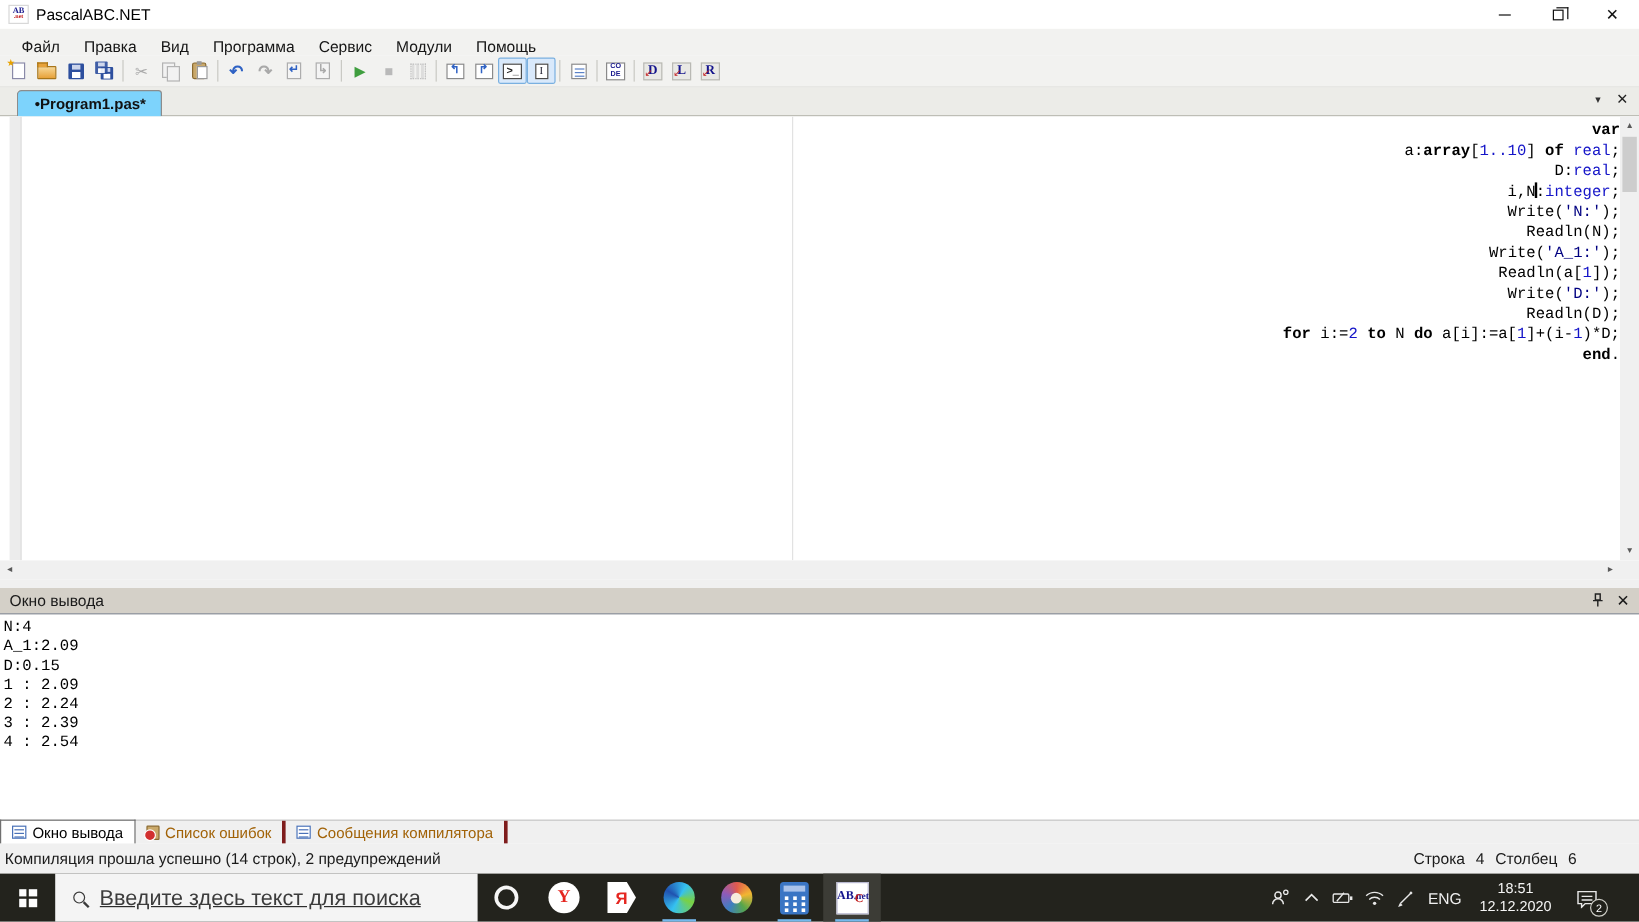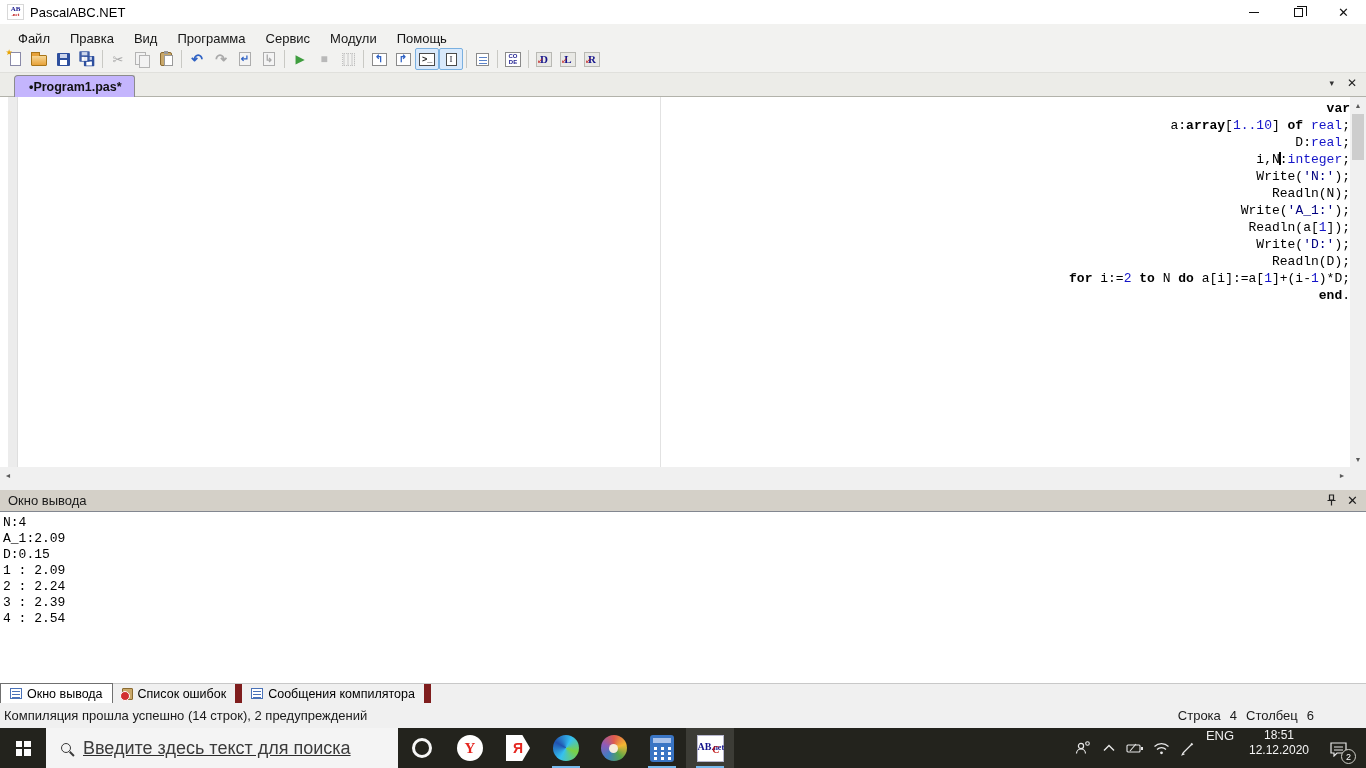--- a/index.html
+++ b/index.html
@@ -79,21 +79,21 @@
              flex-direction:column; align-items:center; justify-content:center; line-height:6px;
              font-size:6px; font-weight:bold; color:#1b1b8e; }
   .ic-watch { width:16px; height:15px; background:#e9e9e5; border:1px solid #b9b9b4; display:flex;
               align-items:center; justify-content:center; position:relative; }
   .ic-watch .ltr { font-family:"Liberation Serif",serif; font-weight:bold; font-size:11px; color:#14148c; }
   .ic-watch .arr { position:absolute; left:0px; bottom:1px; color:#c42020; font-size:8px; line-height:8px; }
 
   
   .tabstrip { position:absolute; top:73px; left:0; right:0; height:24px; background:#ecece8;
               border-bottom:1px solid #b2b2aa; }
-  .doc-tab { position:absolute; left:14px; bottom:-1px; height:22px; background:#c4b5fd;
+  .doc-tab { position:absolute; left:14px; bottom:-1px; height:22px; background:#7dd3fc;
              border:1px solid #8c8c8c; border-bottom:none; border-radius:4px 3px 0 0;
              display:flex; align-items:center; padding:0 12px 0 14px; }
   .doc-tab span { font-size:12.5px; font-weight:bold; color:#111; }
   .tab-menu-btn { position:absolute; right:32px; top:5px; font-size:9px; color:#333; }
   .tab-close-btn { position:absolute; right:9px; top:3px; font-size:12px; color:#222; }
 
   
   .editor { position:absolute; top:97px; left:0; right:0; height:370px; background:#fff; overflow:hidden;text-align:right; }
   .gutter { position:absolute; left:8px; top:0; bottom:0; width:10px; background:#ececec; border-right:1px solid #dedede; }
   .margin-line { position:absolute; left:660px; top:0; bottom:0; width:1px; background:#e2e2e2; }
@@ -118,22 +118,22 @@
   .out-header span { font-size:13px; color:#1a1a1a; }
   .out-tools { margin-left:auto; display:flex; align-items:center; gap:10px; padding-right:8px; }
   .out-close { font-size:12px; color:#222; line-height:12px; }
   .out-body { position:absolute; top:511px; left:0; right:0; height:172px; background:#fff;
               border-top:1px solid #828790; padding:3px 0 0 3px; }
   .out-line { font-family:"Liberation Mono", monospace; font-size:13px; line-height:16px; white-space:pre; color:#000; }
 
   
   .btabs { position:absolute; top:683px; left:0; right:0; height:20px; background:#f0f0f0;
            border-top:1px solid #c8c8c8; display:flex; align-items:stretch; }
-  .btab { display:flex; align-items:center; gap:5px; padding:0 9px; font-size:12.5px; color:#000000;
-          border-right:7px solid #7f1d1d; }
+  .btab { display:flex; align-items:center; gap:5px; padding:0 9px; font-size:12.5px; color:#a16207;
+          border-right:3px solid #7f1d1d; }
   .btab.active { background:#fff; border:1px solid #707070; border-bottom:none; color:#000; margin-top:-1px; }
   .bt-ico-list { width:12px; height:11px; border:1px solid #4a72b8; background:#fff; position:relative; }
   .bt-ico-list::before { content:""; position:absolute; left:1px; top:2px; width:8px; height:1px; background:#4a72b8;
                          box-shadow:0 3px 0 #4a72b8, 0 6px 0 #4a72b8; }
   .bt-ico-clip { width:11px; height:12px; background:#caa96a; border:1px solid #8a6a30; border-radius:1px; position:relative; }
   .bt-ico-clip::after { content:""; position:absolute; left:-3px; bottom:-2px; width:8px; height:8px; border-radius:50%;
                         background:#d23030; border:1px solid #fff; }
 
   
   .statusbar { position:absolute; top:703px; left:0; right:0; height:25px; background:#f0f0f0;
@@ -169,21 +169,21 @@
   .ic-paint::after { content:""; position:absolute; left:8px; top:9px; width:9px; height:9px; border-radius:50%; background:#f6ecdc; }
   .ic-calc { width:24px; height:27px; border-radius:3px; background:#3a75c4; position:relative; }
   .ic-calc::before { content:""; position:absolute; top:3px; left:3px; right:3px; height:5px; background:#a9c2ea; }
   .ic-calc::after { content:""; position:absolute; left:4px; top:12px; width:3px; height:3px; background:#fff;
                     box-shadow:7px 0 #fff,14px 0 #fff,0 5px #fff,7px 5px #fff,14px 5px #fff,0 10px #fff,7px 10px #fff,14px 10px #fff; }
   .ic-pabc { width:27px; height:27px; background:#fff; border:1px solid #b8b8d0; position:relative;
              font-family:"Liberation Serif",serif; font-weight:bold; text-align:center; }
   .ic-pabc .l1 { font-size:10px; color:#14148c; line-height:11px; letter-spacing:0; }
   .ic-pabc .lC { position:absolute; right:3px; top:8px; font-size:10px; color:#c01818; }
   .ic-pabc .l2 { font-size:8px; color:#14148c; line-height:9px; }
-  .tray { margin-left:auto; display:flex; align-items:flex-start; padding-right:8px; }
+  .tray { margin-left:auto; display:flex; align-items:center; padding-right:24px; }
   .tray-ico { display:flex; align-items:center; justify-content:center; width:26px; height:40px; }
   .tray svg { display:block; }
   .lang { color:#f0f0f0; font-size:13px; width:40px; text-align:center; }
   .clock { color:#f5f5f5; font-size:12px; text-align:center; line-height:15px; width:78px; }
   .notif { position:relative; width:40px; height:40px; display:flex; align-items:center; justify-content:center; }
   .badge { position:absolute; right:2px; bottom:4px; width:15px; height:15px; border-radius:50%;
            background:#20201a; border:1.5px solid #cfcfc8; color:#fff; font-size:9px;
            display:flex; align-items:center; justify-content:center; }
 </style>
 </head>

